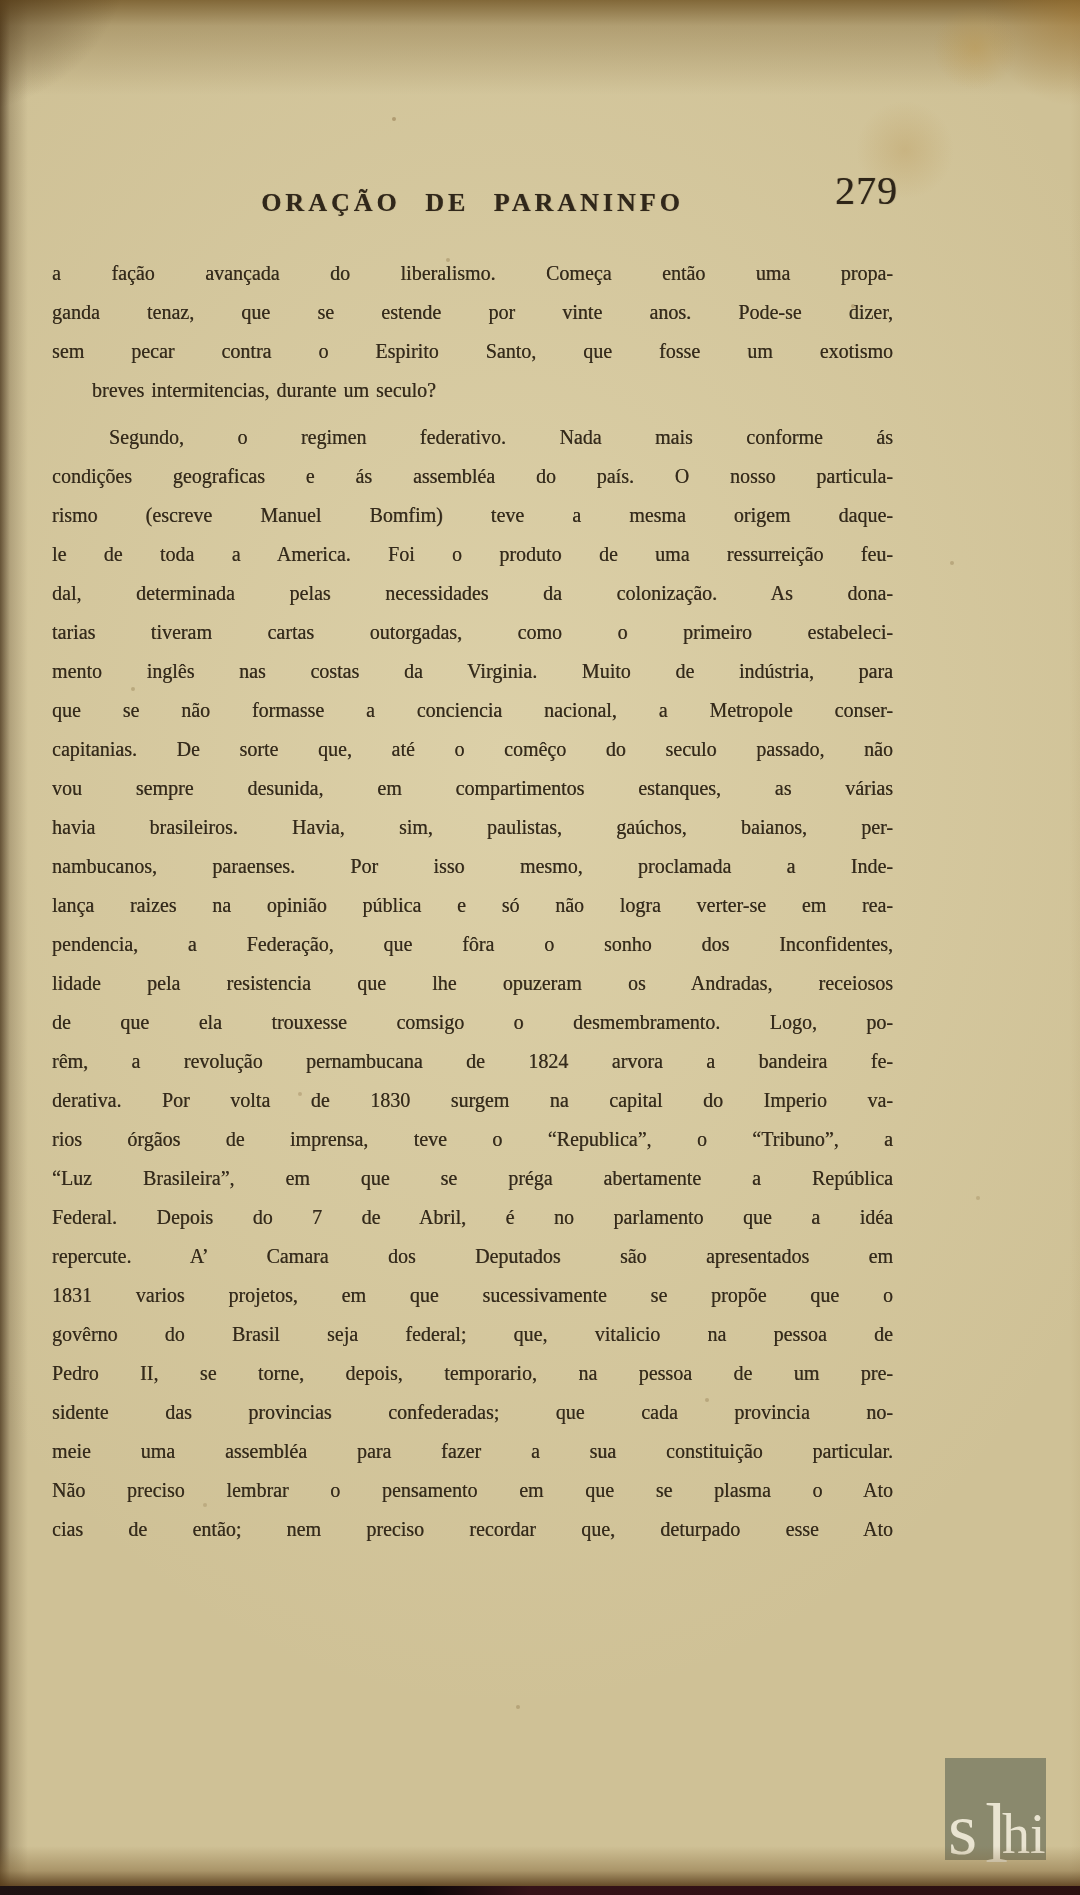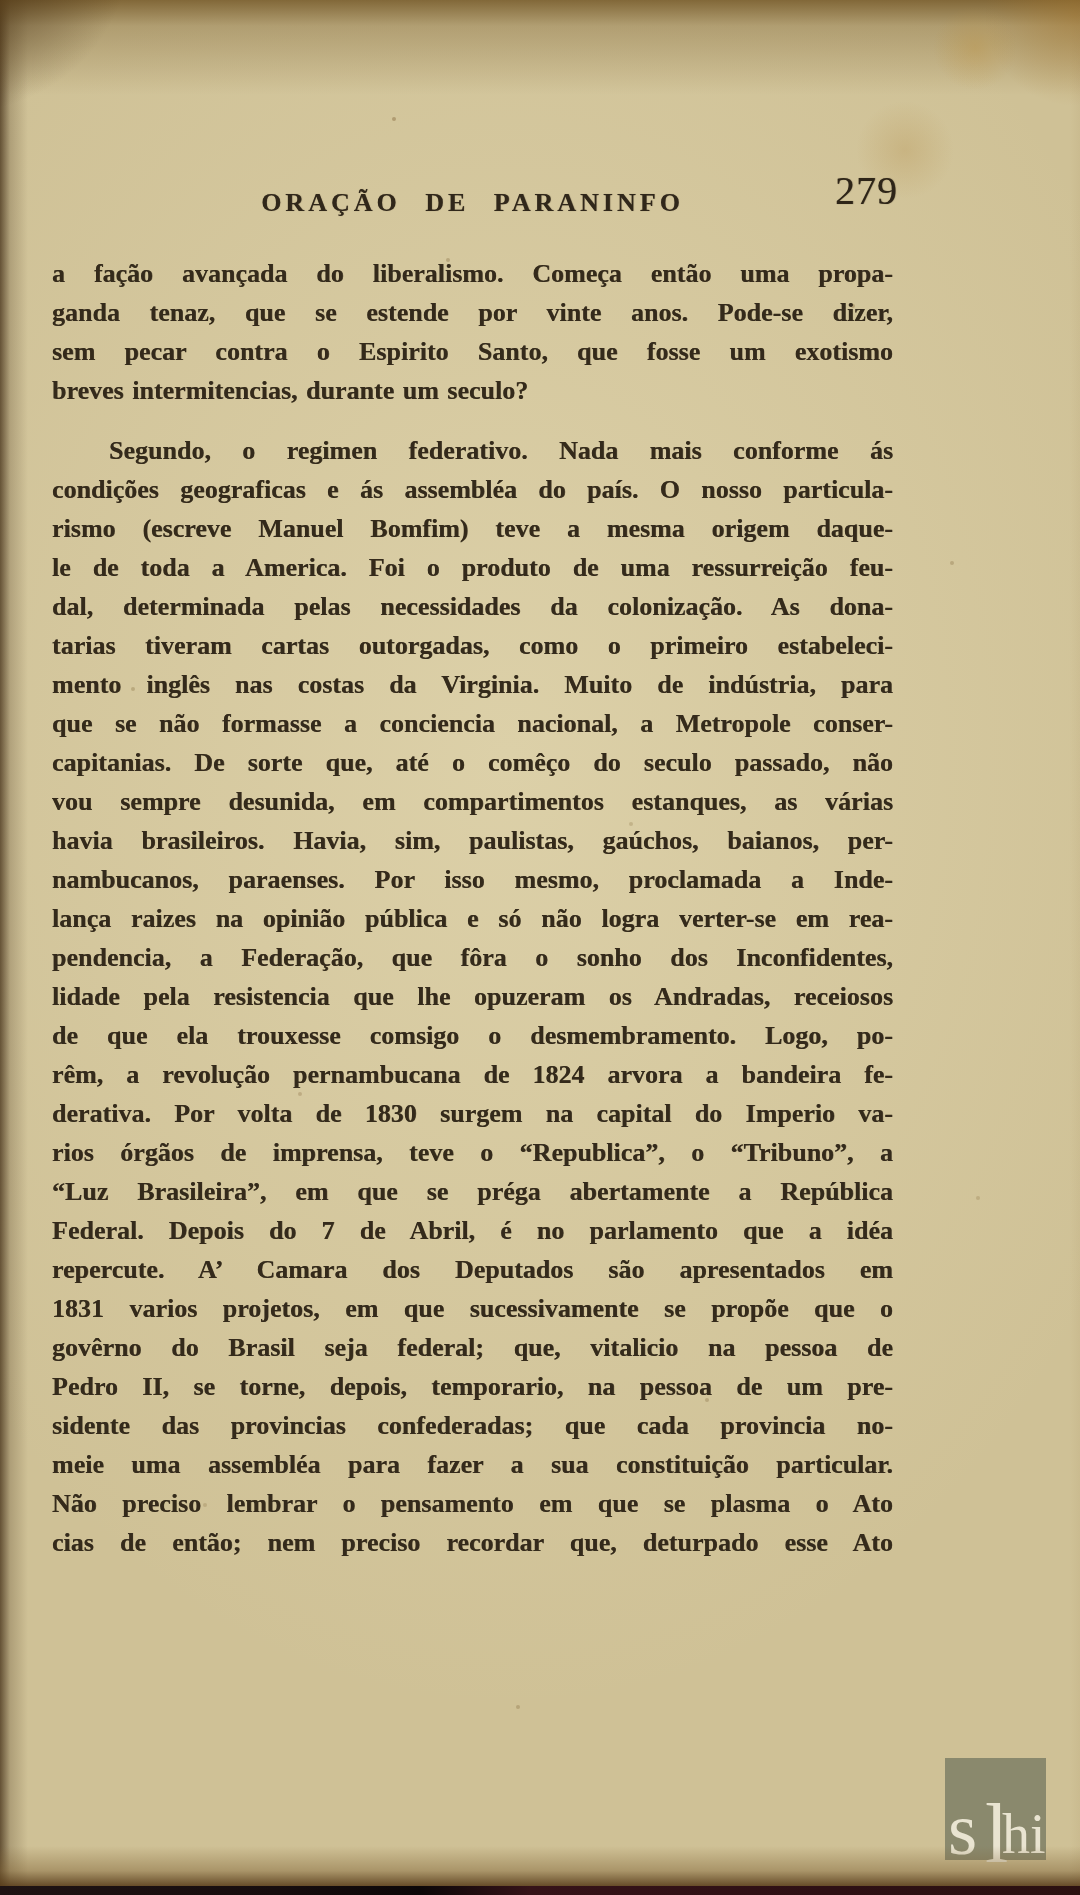--- a/index.html
+++ b/index.html
@@ -24,28 +24,27 @@
     position:absolute;top:190px;left:0;width:100%;text-align:center;
     font-size:26px;line-height:1;font-weight:700;letter-spacing:4px;word-spacing:14px;
     color:#30271a;text-shadow:0.4px 0.4px 0.7px rgba(45,35,20,0.55);
   }
   .pagenum{
     position:absolute;top:171px;right:-5px;font-size:40px;line-height:1;letter-spacing:1px;
     color:#2e2518;text-shadow:0.4px 0.4px 0.8px rgba(45,35,20,0.55);
   }
   .bodytext{
     position:absolute;top:254px;left:0;width:100%;
-    font-size:26px;line-height:39px;
+    font-size:20px;line-height:39px;
     text-shadow:0.35px 0.45px 0.6px rgba(48,38,22,0.65);
-    font-weight:bold;
   }
   .line{text-align:justify;text-align-last:justify;word-spacing:2px;white-space:normal;}
-  .line.end{text-align-last:left;}
+  .line.end{text-align-last:left;margin-left:40px;}
   .line.indent{text-indent:57px;}
-  .para2{margin-top:21px;}
+  .para2{margin-top:8px;}
   .watermark{
     position:absolute;left:945px;top:1758px;width:101px;height:102px;
     background:rgba(122,124,100,0.82);color:#e9e4d1;
   }
   .watermark span{position:absolute;line-height:1;font-family:"Liberation Serif","DejaVu Serif",serif;}
   .wm-s{left:3px;bottom:-6px;font-size:75px;}
   .wm-l{left:40px;bottom:-16px;font-size:84px;}
   .wm-h{left:57px;bottom:-2px;font-size:56px;}
   .wm-i{left:85px;bottom:-2px;font-size:56px;}
   .paper-bottom-shadow{

